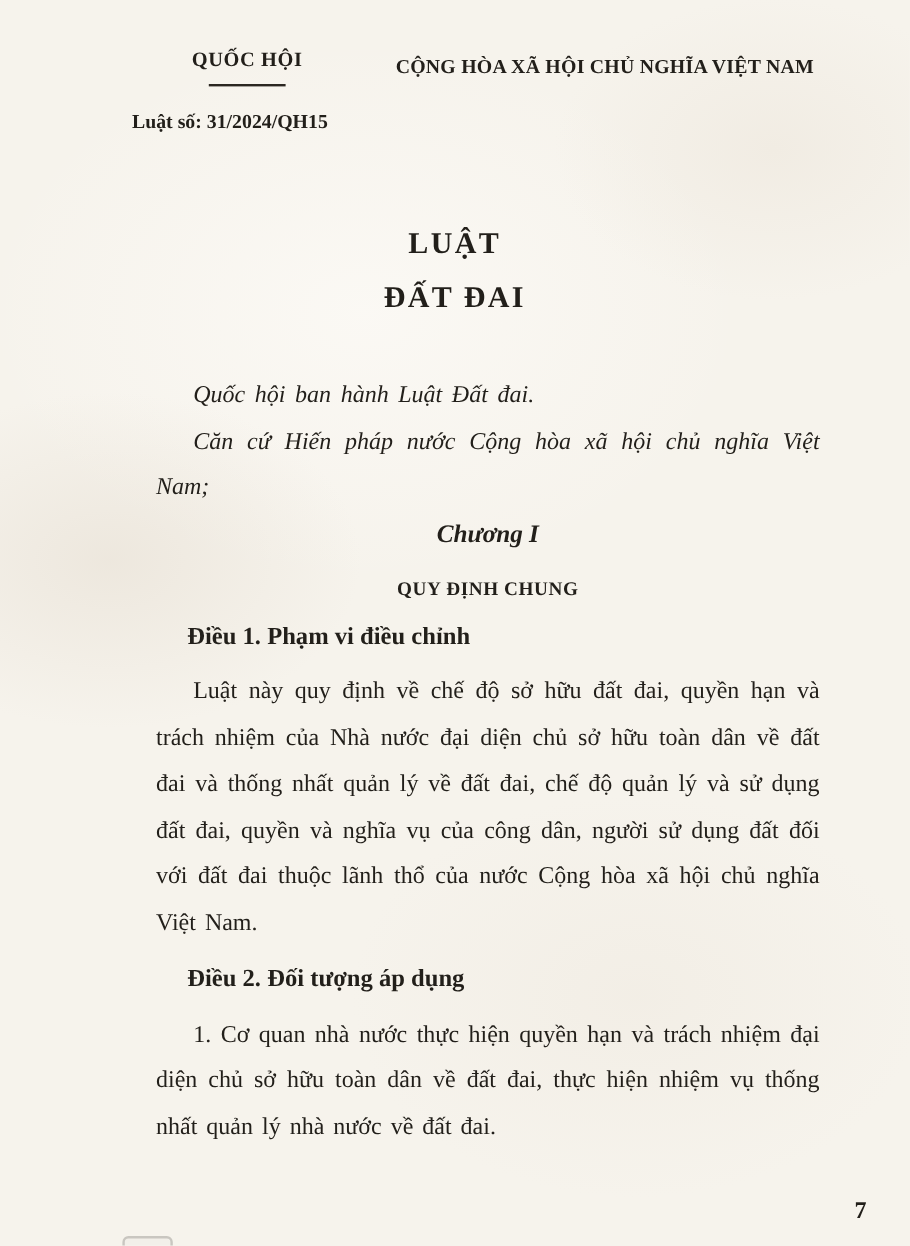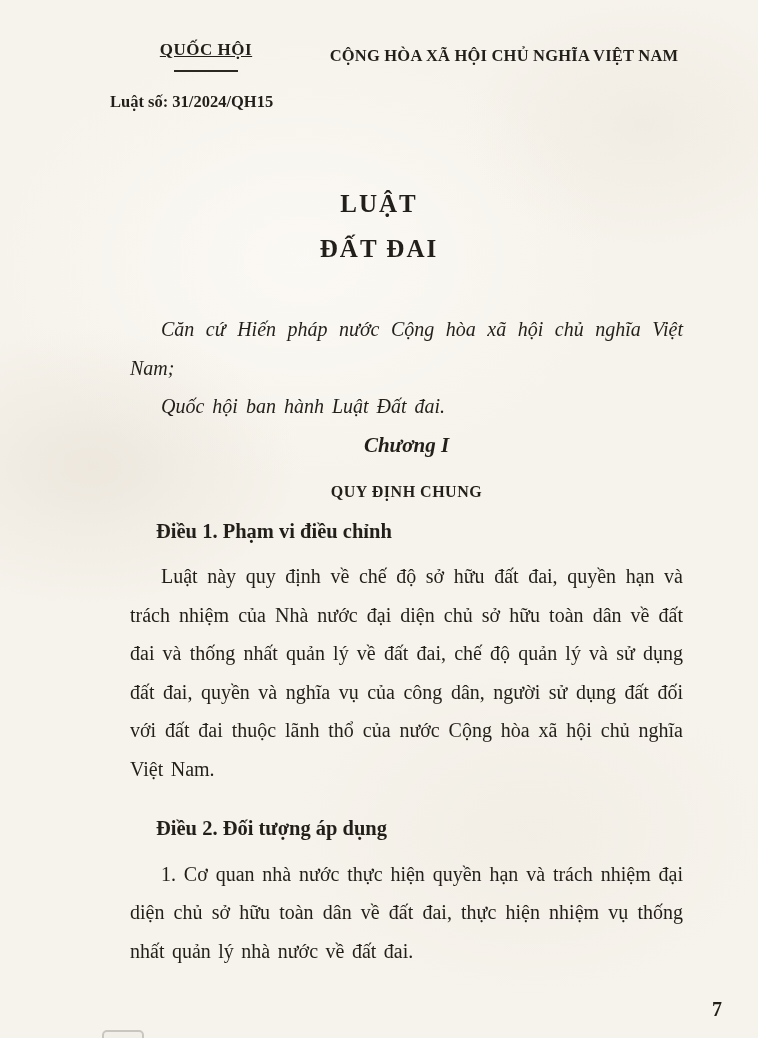--- a/index.html
+++ b/index.html
@@ -27,21 +27,20 @@
       #f6f3ec;
   }
 
   
   .hdr-left {
     position: absolute;
     left: 108px;
     top: 40px;
     width: 196px;
     text-align: center;
-    text-decoration: underline;
   }
   .hdr-org {
     font-size: 17px;
     font-weight: 700;
     letter-spacing: 0.5px;
     white-space: nowrap;
   }
   .hdr-left-rule {
     width: 64px;
     height: 2px;
@@ -135,21 +134,21 @@
     font-weight: 700;
     font-size: 20.5px;
     margin-top: 16px;
     text-indent: 26px;
   }
   .article-body {
     margin-top: 7px !important;
     word-spacing: 2.5px;
   }
   .article-heading.second {
-    margin-top: 21px;
+    margin-top: 9px;
   }
 
   
   .page-number {
     position: absolute;
     right: 36px;
     top: 998px;
     font-size: 20px;
     font-weight: 700;
   }
@@ -178,22 +177,22 @@
   <div class="hdr-right">
     <div class="hdr-nation">CỘNG HÒA XÃ HỘI CHỦ NGHĨA VIỆT NAM</div>
   </div>
 
   <div class="doc-title">
     <div class="t1">LUẬT</div>
     <div class="t2">ĐẤT ĐAI</div>
   </div>
 
   <div class="content">
+    <p class="preamble indent">Quốc hội ban hành Luật Đất đai.</p>
     <p class="preamble indent">Căn cứ Hiến pháp nước Cộng hòa xã hội chủ nghĩa Việt Nam;</p>
-    <p class="preamble indent">Quốc hội ban hành Luật Đất đai.</p>
 
     <div class="chapter-label">Chương I</div>
     <div class="chapter-title">QUY ĐỊNH CHUNG</div>
 
     <p class="article-heading">Điều 1. Phạm vi điều chỉnh</p>
     <p class="article-body indent">Luật này quy định về chế độ sở hữu đất đai, quyền hạn và trách nhiệm của Nhà nước đại diện chủ sở hữu toàn dân về đất đai và thống nhất quản lý về đất đai, chế độ quản lý và sử dụng đất đai, quyền và nghĩa vụ của công dân, người sử dụng đất đối với đất đai thuộc lãnh thổ của nước Cộng hòa xã hội chủ nghĩa Việt Nam.</p>
 
     <p class="article-heading second">Điều 2. Đối tượng áp dụng</p>
     <p class="article-body indent">1. Cơ quan nhà nước thực hiện quyền hạn và trách nhiệm đại diện chủ sở hữu toàn dân về đất đai, thực hiện nhiệm vụ thống nhất quản lý nhà nước về đất đai.</p>
   </div>

